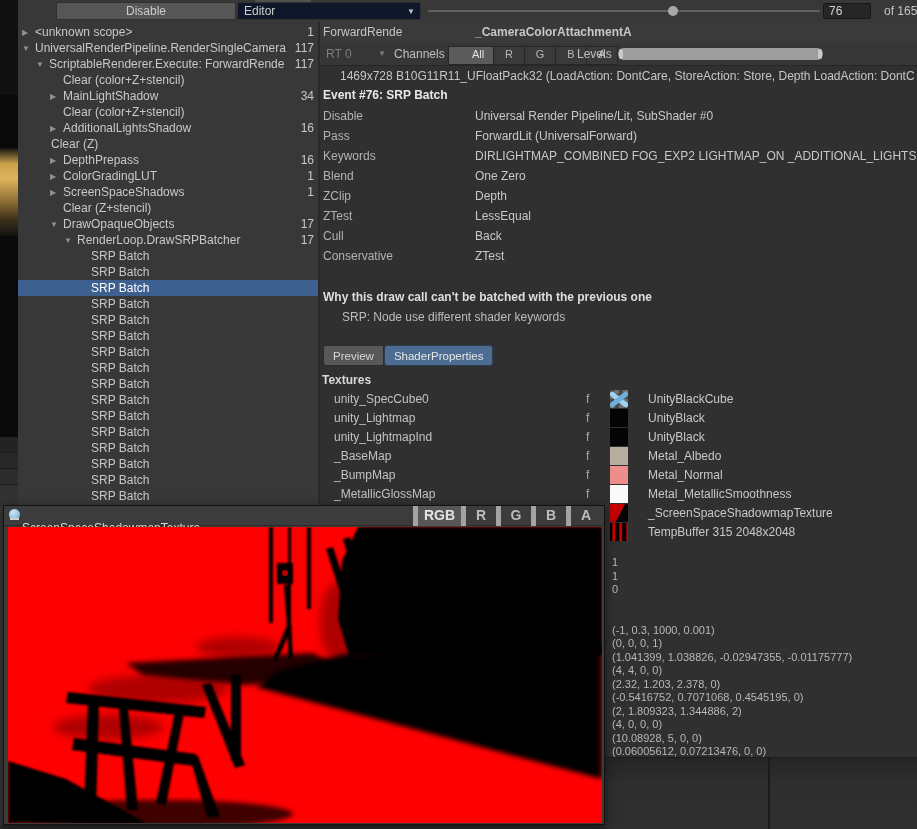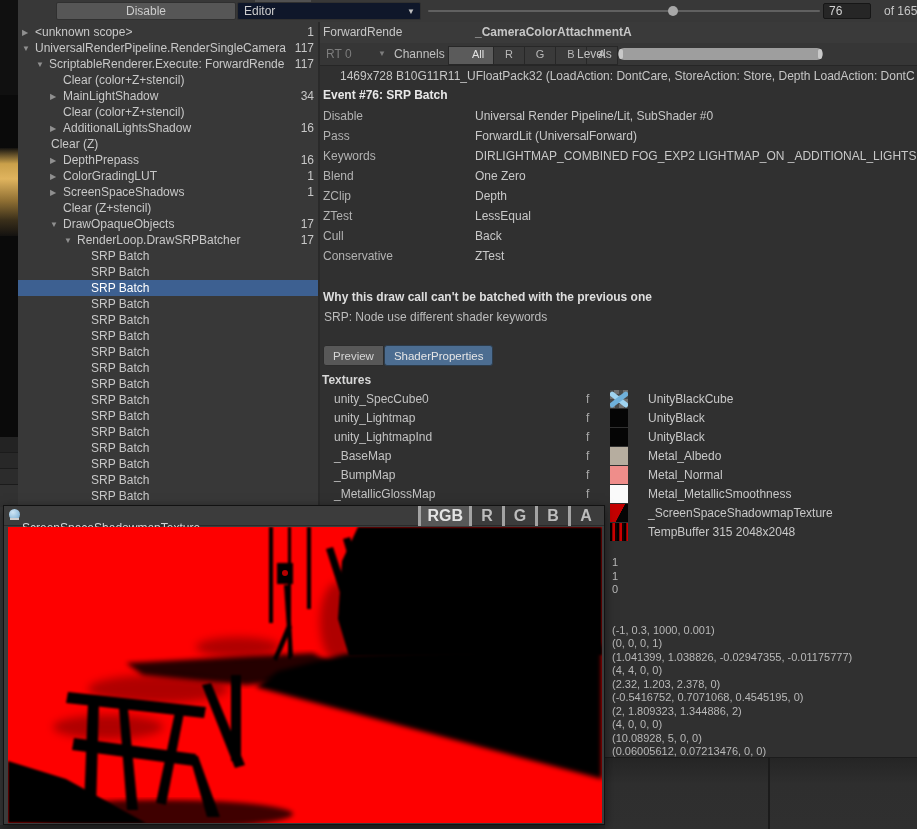--- a/index.html
+++ b/index.html
@@ -59,21 +59,21 @@
   .lv-slider{position:absolute;left:298px;top:5px;width:205px;height:12px;background:#9e9e9e;border-radius:6px;}
   .lv-slider .capL,.lv-slider .capR{position:absolute;top:1px;width:4px;height:10px;background:#c9c9c9;border-radius:4px;}
   .lv-slider .capL{left:1px;} .lv-slider .capR{right:1px;}
   .buffer-info{position:absolute;left:20px;top:47px;width:594px;font-size:12px;color:#c6c6c6;white-space:nowrap;overflow:hidden;}
   .event-title{position:absolute;left:3px;top:66px;font-size:12px;font-weight:bold;color:#e8e8e8;}
   .props{position:absolute;left:0;top:84px;width:100%;}
   .prow{height:20px;position:relative;font-size:12px;}
   .prow .plab{position:absolute;left:3px;top:3px;color:#b2b2b2;}
   .prow .pval{position:absolute;left:155px;top:3px;right:0;color:#c8c8c8;white-space:nowrap;overflow:hidden;}
   .break-title{position:absolute;left:3px;top:268px;font-size:12px;font-weight:bold;color:#dedede;}
-  .break-reason{position:absolute;left:4px;top:288px;font-size:12px;color:#bcbcbc;}
+  .break-reason{position:absolute;left:22px;top:288px;font-size:12px;color:#bcbcbc;}
   .tabs{position:absolute;left:3px;top:323px;height:21px;display:flex;}
   .tab{height:21px;padding:0 9px;font-size:11.5px;line-height:20px;color:#d6d6d6;background:#585858;border:1px solid #2c2c2c;box-sizing:border-box;}
   .tab.first{border-radius:3px 0 0 3px;}
   .tab.on{background:#4c6d91;border-color:#2c3c4c;border-radius:3px;color:#e6e6e6;}
   .tex-heading{position:absolute;left:2px;top:351px;font-size:12px;font-weight:bold;color:#d8d8d8;}
   .tex-rows{position:absolute;left:0;top:368px;width:100%;text-align:center;}
   .texrow{height:19px;position:relative;font-size:12px;}
   .texrow .tname{position:absolute;left:14px;top:2px;color:#c2c2c2;}
   .texrow .tflag{position:absolute;left:266px;top:2px;color:#a8a8a8;}
   .texrow .swatch{position:absolute;left:290px;top:0;width:18px;height:18px;background:#000;}
@@ -94,21 +94,21 @@
 
   
   .preview-win{position:absolute;left:3px;top:505px;width:602px;height:320px;background:#3c3c3c;
     border:1px solid #121212;box-sizing:border-box;box-shadow:0 3px 10px rgba(0,0,0,.5);}
   .pv-header{position:absolute;left:0;top:0;width:100%;height:20px;background:#3c3c3c;border-bottom:1px solid #2a2a2a;box-sizing:border-box;}
   .pv-icon{position:absolute;left:5px;top:3px;width:11px;height:11px;border-radius:50%;
     background:radial-gradient(circle at 35% 30%,#cfe6f5,#8ab9da 70%);}
   .pv-underscore{position:absolute;left:6px;top:12px;width:9px;height:2px;background:#cfcfcf;}
   .pv-title{position:absolute;left:18px;top:3px;font-size:12px;color:#d4d4d4;margin-top:12px;}
   .pv-ch-group{position:absolute;right:3px;top:0;height:20px;display:flex;}
-  .pv-btn{min-width:18px;padding:0 6px;font-size:16px;font-weight:bold;line-height:19px;color:#bdbdbd;text-align:center;border-left:3px solid #a3a3a3;}
+  .pv-btn{min-width:18px;padding:0 6px;font-size:14px;font-weight:bold;line-height:19px;color:#bdbdbd;text-align:center;border-left:5px solid #a3a3a3;}
   .pv-btn.on{background:#575757;color:#e4e4e4;}
   .pv-image{position:absolute;left:4px;top:21px;width:594px;height:296px;background:#fe0000;}
   .pv-image svg{display:block;width:100%;height:100%;}
 </style>
 </head>
 <body>
 
 <div class="scene-strip">
   <div class="dark-top"></div>
   <div class="gold"></div>

